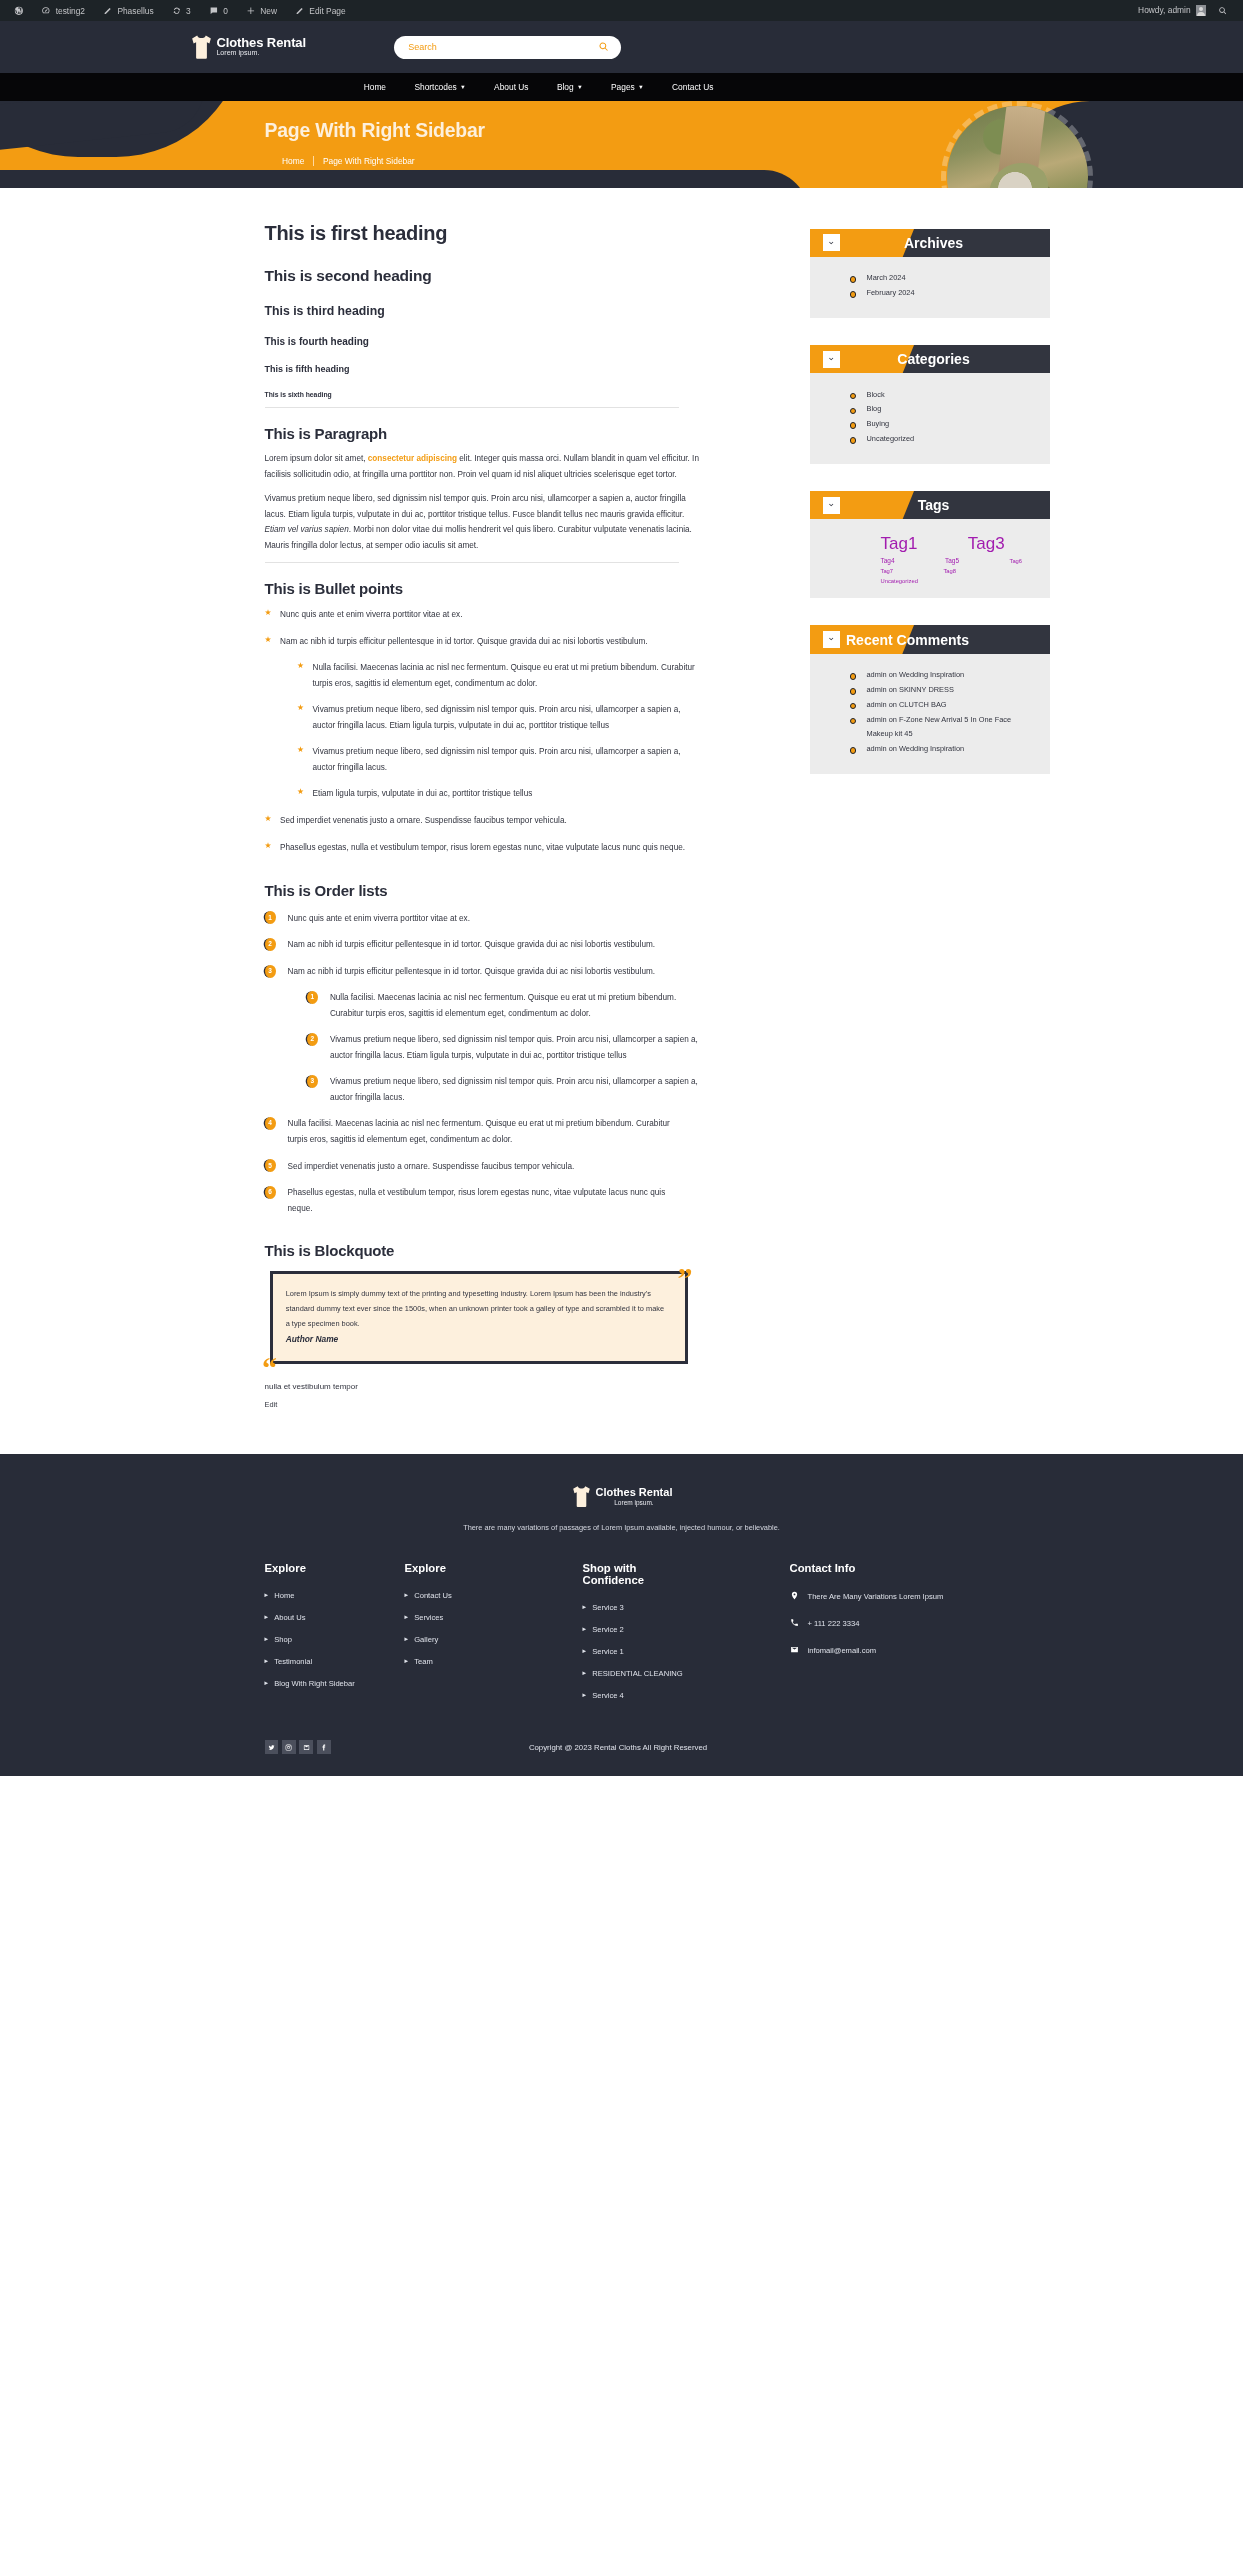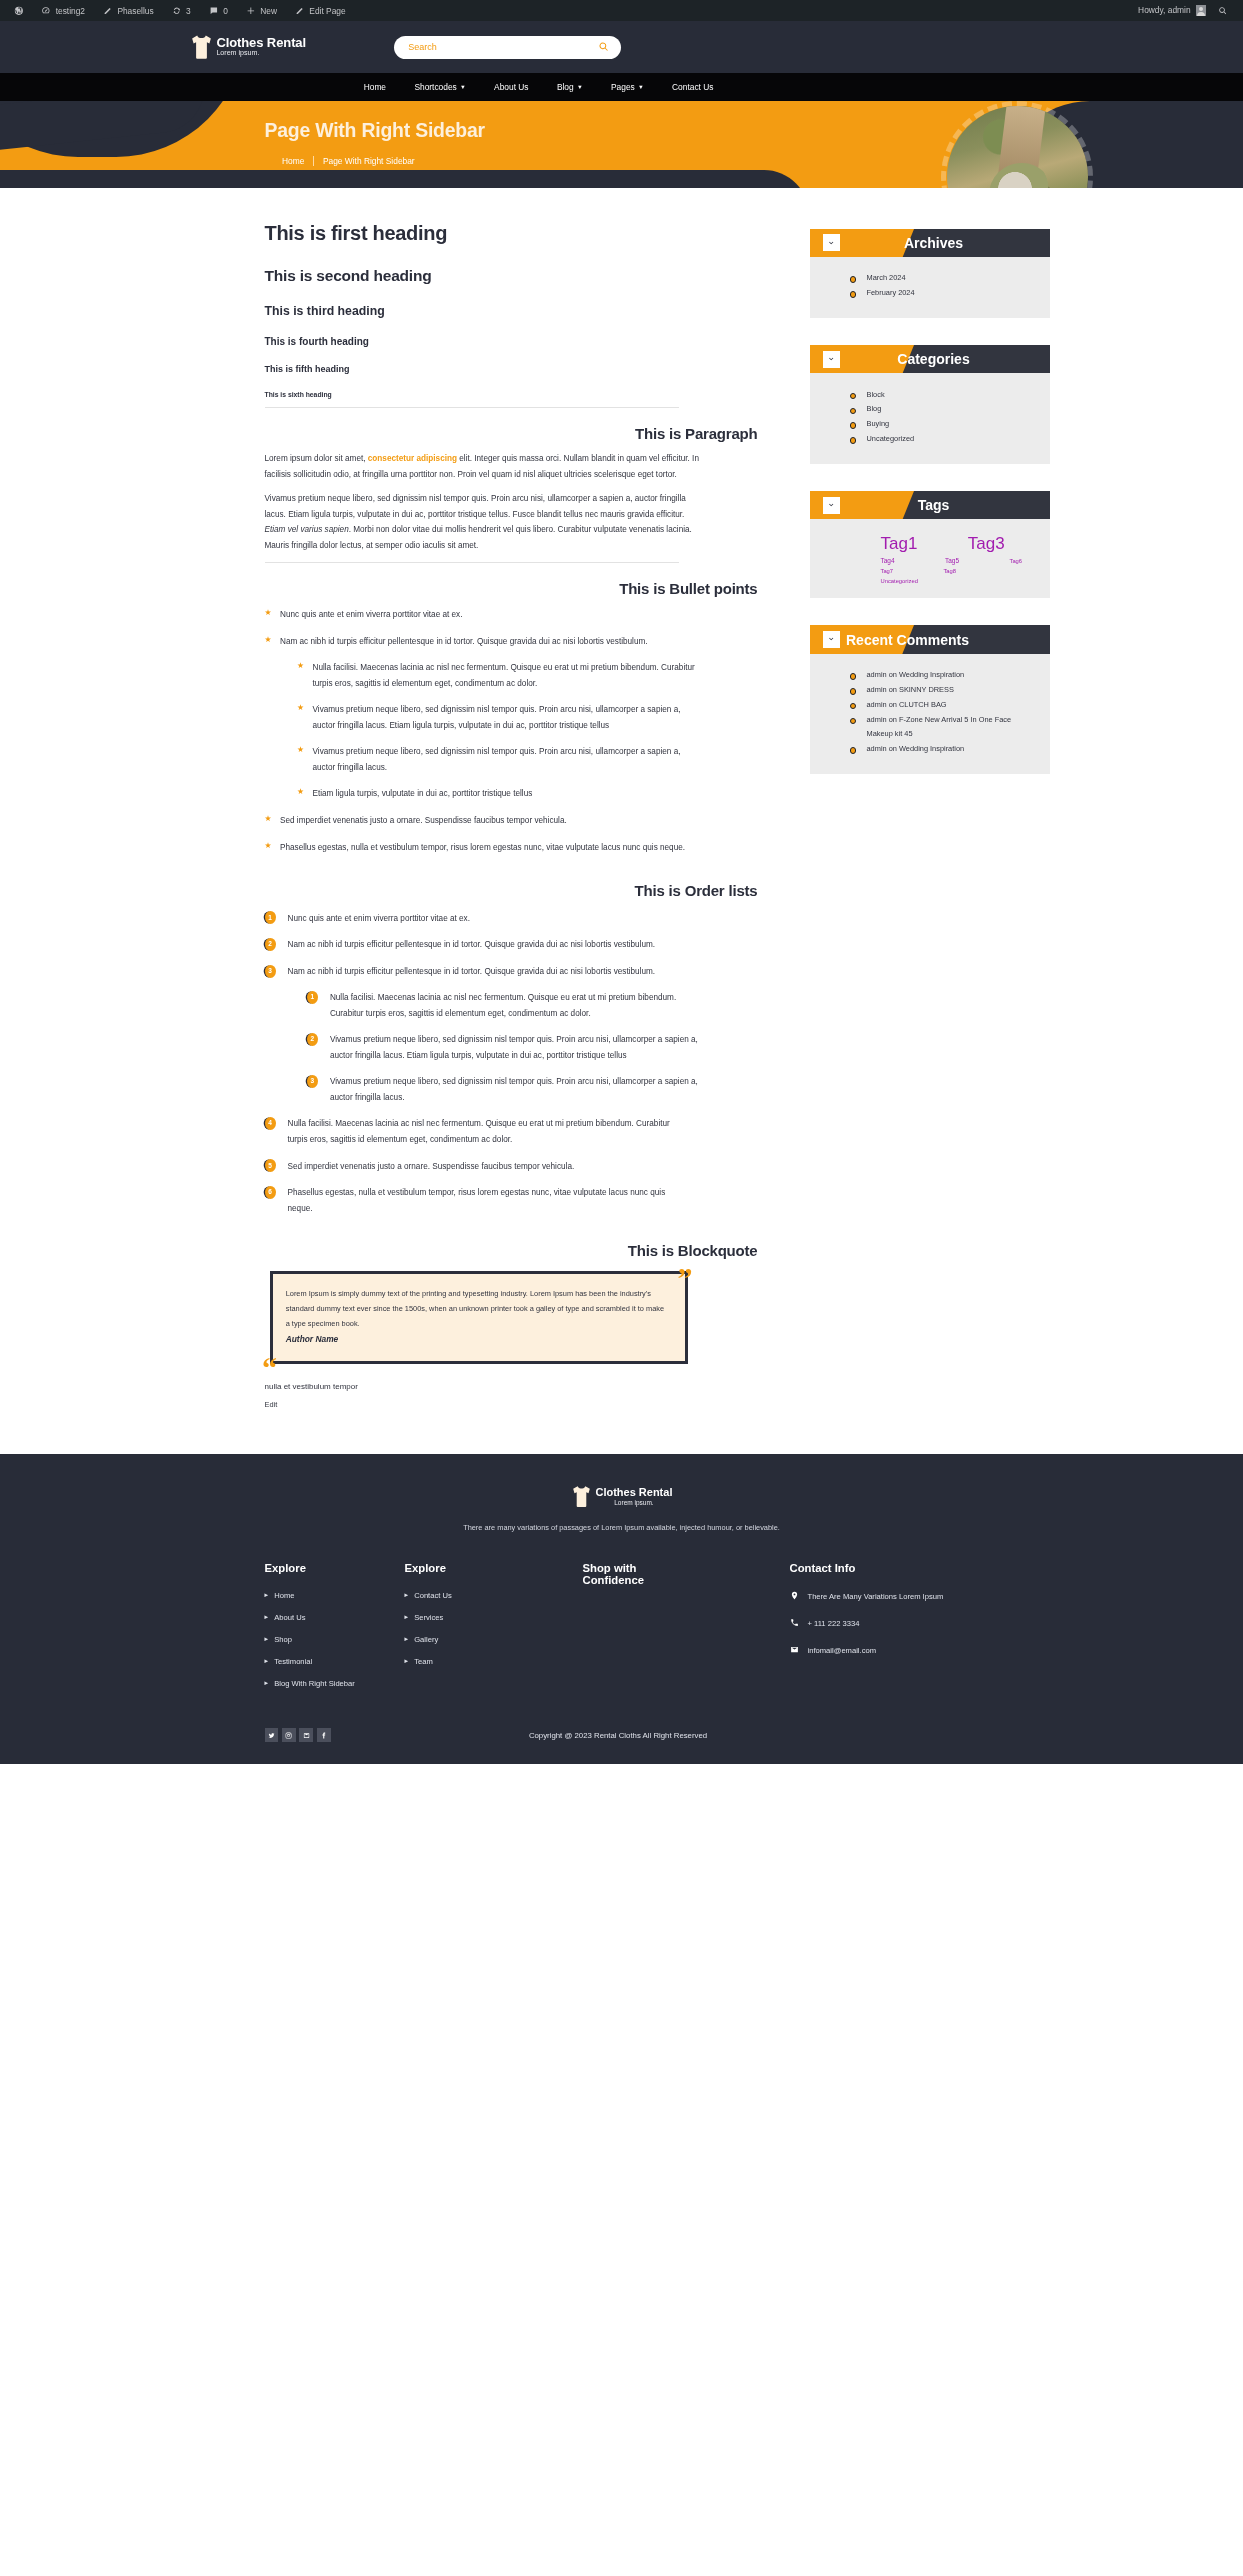--- a/index.html
+++ b/index.html
@@ -122,21 +122,21 @@
 
   h1.h-demo { font-size: 20px; font-weight: 700; letter-spacing: -0.3px; margin: 0 0 22px 0; }
   h2.h-demo { font-size: 15.5px; font-weight: 700; letter-spacing: -0.2px; margin: 0 0 19.4px 0; }
   h3.h-demo { font-size: 12.3px; font-weight: 700; margin: 0 0 18px 0; }
   h4.h-demo { font-size: 10px; font-weight: 700; margin: 0 0 17px 0; }
   h5.h-demo { font-size: 9px; font-weight: 700; margin: 0 0 17px 0; }
   h6.h-demo { font-size: 6.8px; font-weight: 700; margin: 0 0 7.8px 0; }
 
   .rule { height: 0.6px; background: #e2e2e2; width: 414px; margin: 9px 0 17px 0; }
 
-  .sec-title { font-size: 15px; font-weight: 700; letter-spacing: -0.2px; margin: 0 0 9px 0; text-align: right; }
+  .sec-title { font-size: 15px; font-weight: 700; letter-spacing: -0.2px; margin: 0 0 9px 0; }
   .para { font-size: 8.2px; line-height: 1.9; color: #32343f; width: 435px; margin-bottom: 9px; }
   .para .hl { color: #f39c12; font-weight: 700; }
   .para em { font-style: italic; }
 
   
   ul.star-list { list-style: none; margin: 10.4px 0 0 0; padding: 0; }
   ul.star-list > li {
     position: relative; padding-left: 15.5px; font-size: 8.2px; line-height: 1.9;
     color: #32343f; margin-bottom: 11px; width: 427px;
   }
@@ -625,20 +625,27 @@
       <h4>Explore</h4>
       <ul id="fcol2">
           <li><span>Contact Us</span></li>
           <li><span>Services</span></li>
           <li><span>Gallery</span></li>
           <li><span>Team</span></li>
         </ul>
     </div>
     <div class="fcol fcol-3">
       <h4 style="max-width:97px">Shop with Confidence</h4>
+      <ul id="fcol3">
+          <li><span>Service 3</span></li>
+          <li><span>Service 2</span></li>
+          <li><span>Service 1</span></li>
+          <li><span>RESIDENTIAL CLEANING</span></li>
+          <li><span>Service 4</span></li>
+        </ul>
     </div>
     <div class="fcol fcol-4">
       <h4>Contact Info</h4>
       <div class="contact-row">
         <span class="contact-ico">
           <svg viewBox="0 0 24 24">
               <path d="M12 2a7 7 0 0 0-7 7c0 5.2 7 13 7 13s7-7.8 7-13a7 7 0 0 0-7-7zm0 9.5A2.5 2.5 0 1 1 12 6.5a2.5 2.5 0 0 1 0 5z"></path>
             </svg>
         </span>
         <span>There Are Many Variations Lorem Ipsum</span>

